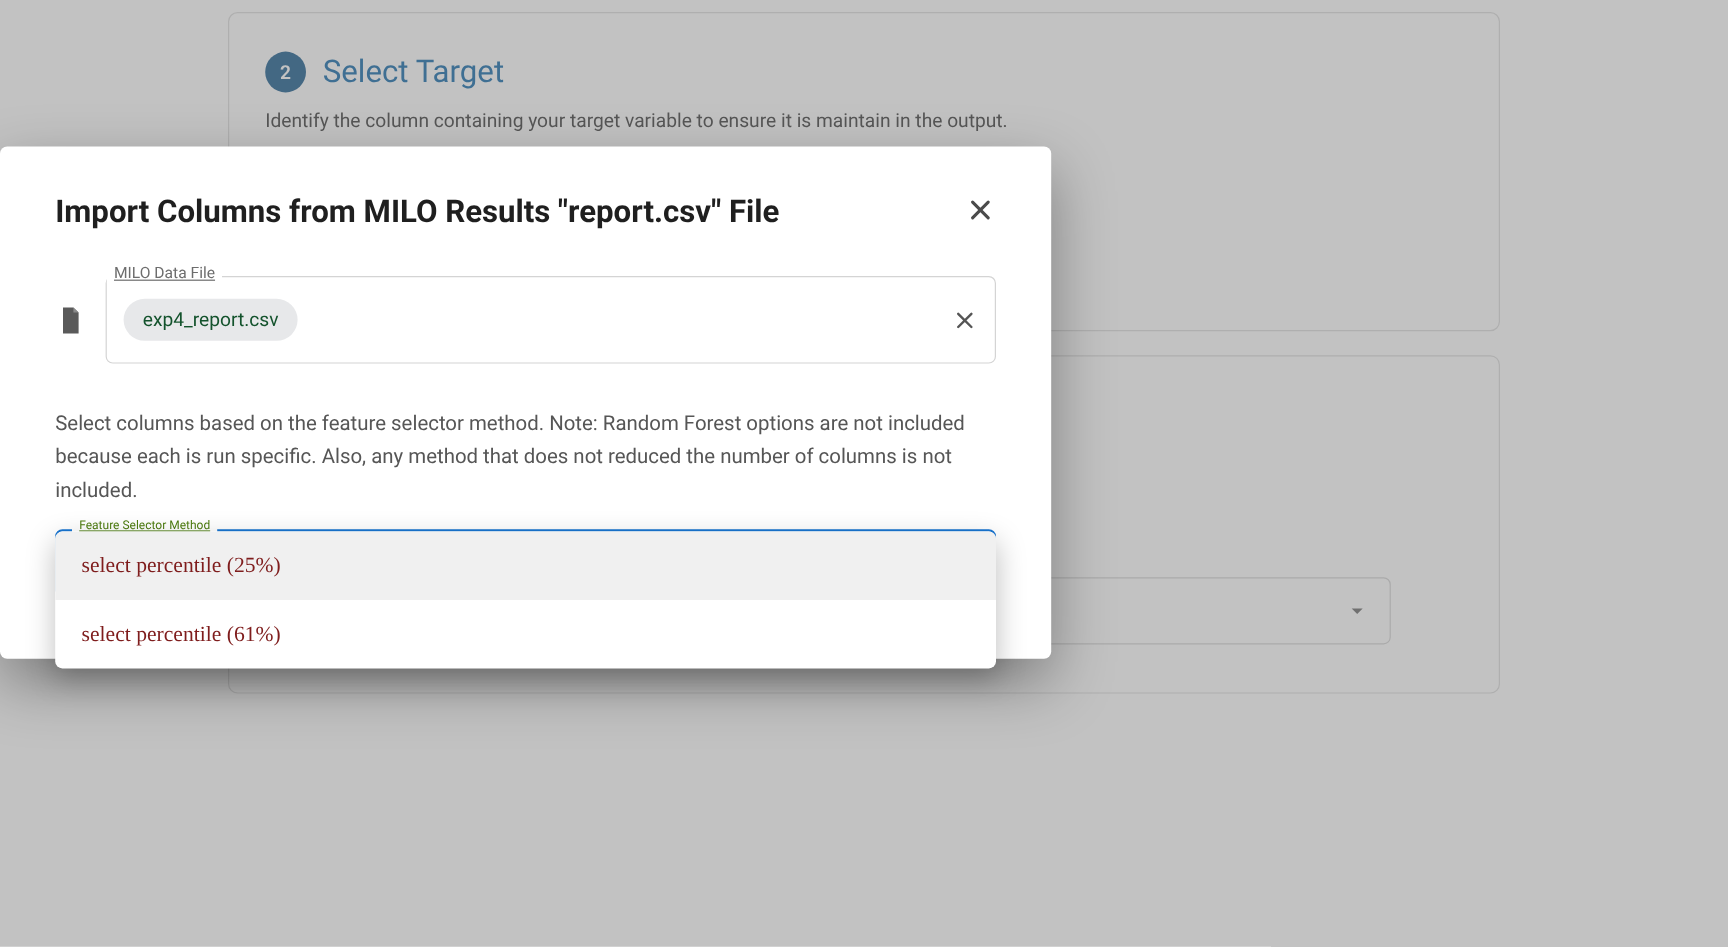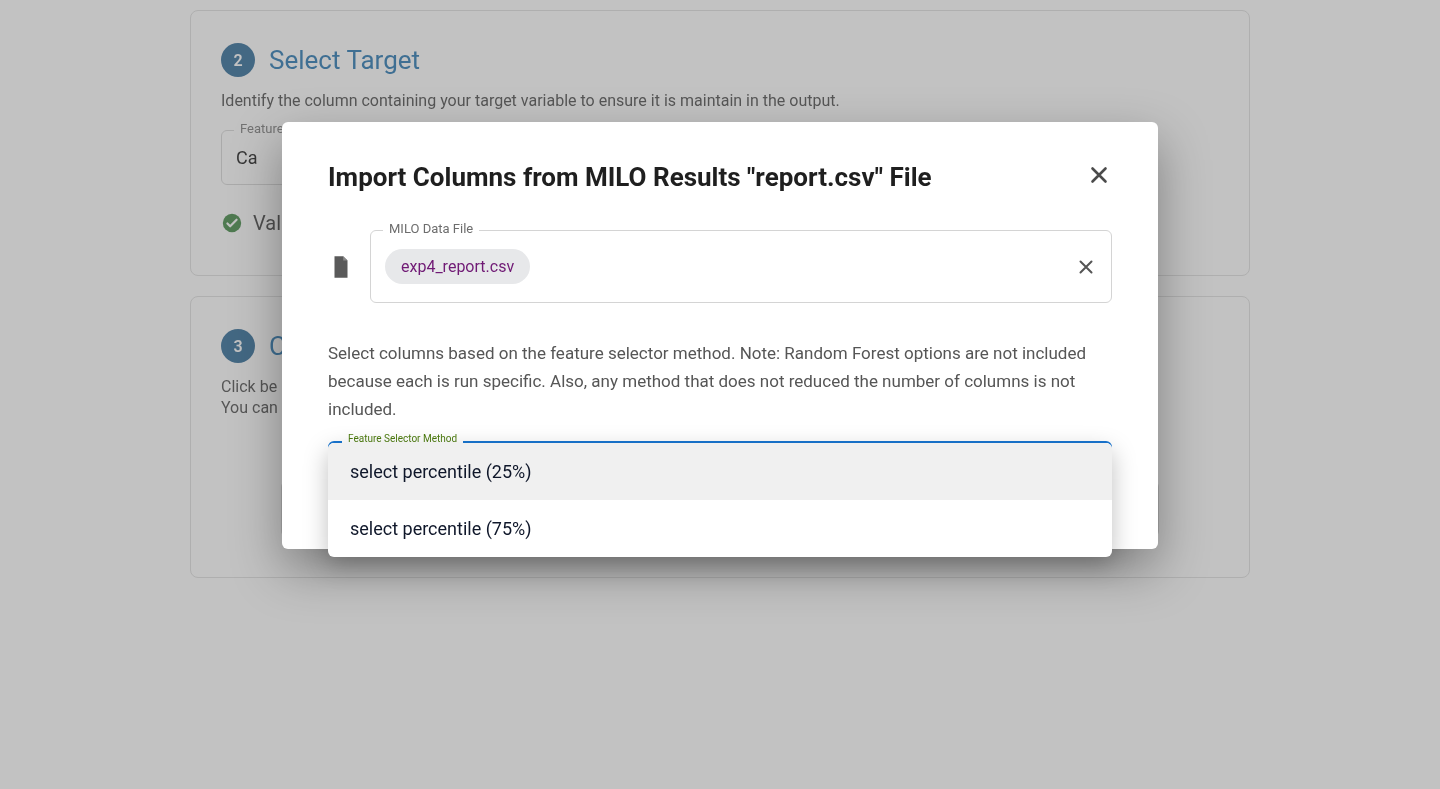--- a/index.html
+++ b/index.html
@@ -71,61 +71,61 @@
   .dropdown-field{
     position:relative;border:1px solid var(--border);border-radius:6px;
     padding:16px 16px;display:flex;align-items:center;justify-content:space-between;
     width:100%;
   }
   .chev{width:22px;height:22px;color:#6a6a6a}
 
   
   .overlay{
     position:absolute;inset:0;background:var(--overlay);
-    display:flex;align-items:flex-start;justify-content:center;
+    display:flex;align-items:flex-start;
   }
   .modal{
     width:876px;margin-top:122px;background:#fff;border-radius:6px;
     box-shadow:0 20px 50px rgba(0,0,0,0.35);
     padding:40px 46px 56px;position:relative;
   }
   .modal-head{display:flex;align-items:flex-start;justify-content:space-between}
   .modal-title{font-size:26px;font-weight:700;color:#1f1f1f;margin:0;padding-right:20px}
   .close-x{width:26px;height:26px;color:#4b4b4b;cursor:pointer;flex:0 0 auto}
   .file-row{display:flex;align-items:center;gap:16px;margin-top:38px}
   .file-icon{width:26px;height:26px;color:#5a5a5a}
   .file-field{
     position:relative;flex:1;border:1px solid var(--border);border-radius:6px;
     padding:18px 14px 18px 14px;display:flex;align-items:center;justify-content:space-between;
   }
   .file-field .legend{
-    position:absolute;top:-10px;left:12px;background:#fff;padding:0 6px;
-    font-size:13px;color:var(--field-label);
+    position:absolute;top:-10px;left:0;background:#fff;padding:0 6px;
+    font-size:13px;color:var(--field-label);text-decoration:underline;
   }
   .file-chip{
     background:var(--chip-bg);border-radius:18px;padding:8px 16px;font-size:16px;
-    color:#701a75;
+    color:#14532d;
   }
   .clear-x{width:22px;height:22px;color:#555;cursor:pointer}
   .note{font-size:17px;line-height:1.65;color:#565656;margin:36px 0 18px}
   .selector-wrap{position:relative}
   .selector-field{
     position:relative;border:2px solid #1976d2;border-radius:6px;border-bottom-left-radius:0;border-bottom-right-radius:0;
     height:52px;padding:0 14px;display:flex;align-items:center;
   }
   .selector-field .legend{
     position:absolute;top:-10px;left:12px;background:#fff;padding:0 6px;
     font-size:10px;color:#4d7c0f;text-decoration:underline;
   }
   .dd{
     position:absolute;left:0;right:0;top:2px;background:#fff;border-radius:6px;
     box-shadow:var(--dd-shadow);overflow:hidden;z-index:5;
   }
   .dd-item{
-    padding:18px 22px;font-size:18px;color:#0f172a;cursor:pointer;
+    padding:18px 22px;font-size:18px;color:#7f1d1d;cursor:pointer;font-family:Liberation Serif, serif;
   }
   .dd-item.active{background:#f0f0f0}
 
   
   .cursor-pointer{
     position:absolute;width:18px;height:22px;color:#000;
     pointer-events:none;
   }
 </style>
 </head>
@@ -199,21 +199,21 @@
     </div>
 
     <p class="note">Select columns based on the feature selector method. Note: Random Forest options are not included because each is run specific. Also, any method that does not reduced the number of columns is not included.</p>
 
     <div class="selector-wrap">
       <div class="selector-field">
         <span class="legend">Feature Selector Method</span>
       </div>
       <div class="dd">
         <div class="dd-item active">select percentile (25%)</div>
-        <div class="dd-item">select percentile (75%)</div>
+        <div class="dd-item">select percentile (61%)</div>
       </div>
 
       <svg class="cursor-pointer" style="left:326px;top:62px" viewBox="0 0 24 28">
         <path d="M8 3 v13 l3-3 3 7 3-1 -3-7 h5 z" fill="#fff" stroke="#000" stroke-width="1.4"></path>
       </svg>
     </div>
   </div>
 </div>
 
 </body></html>

